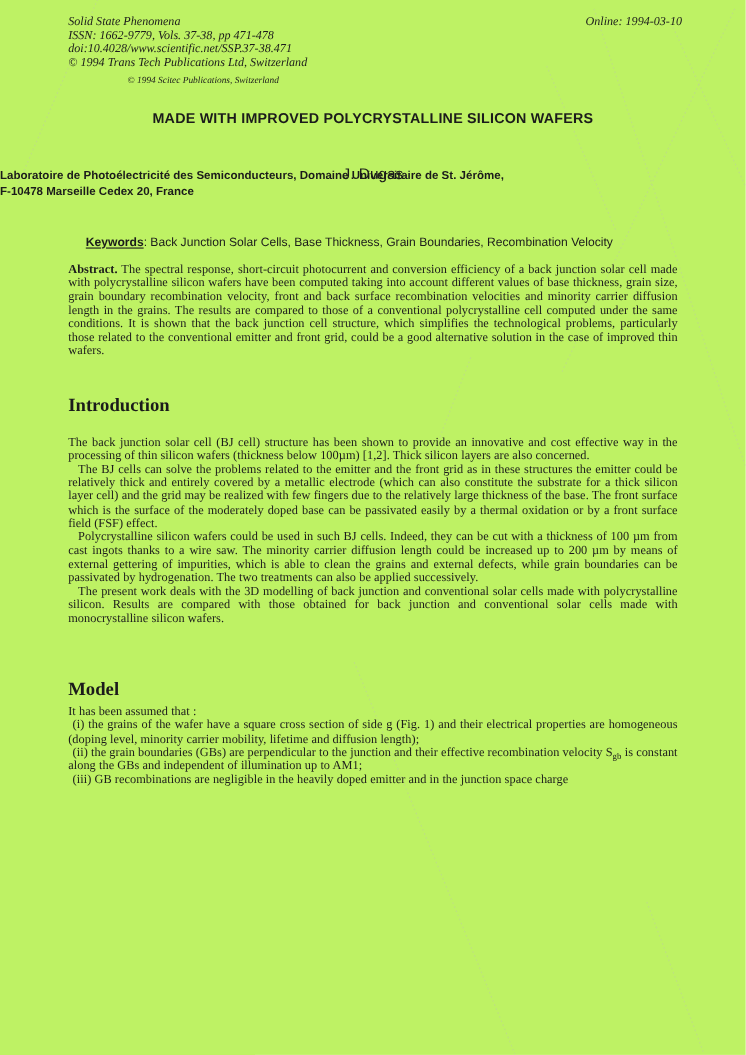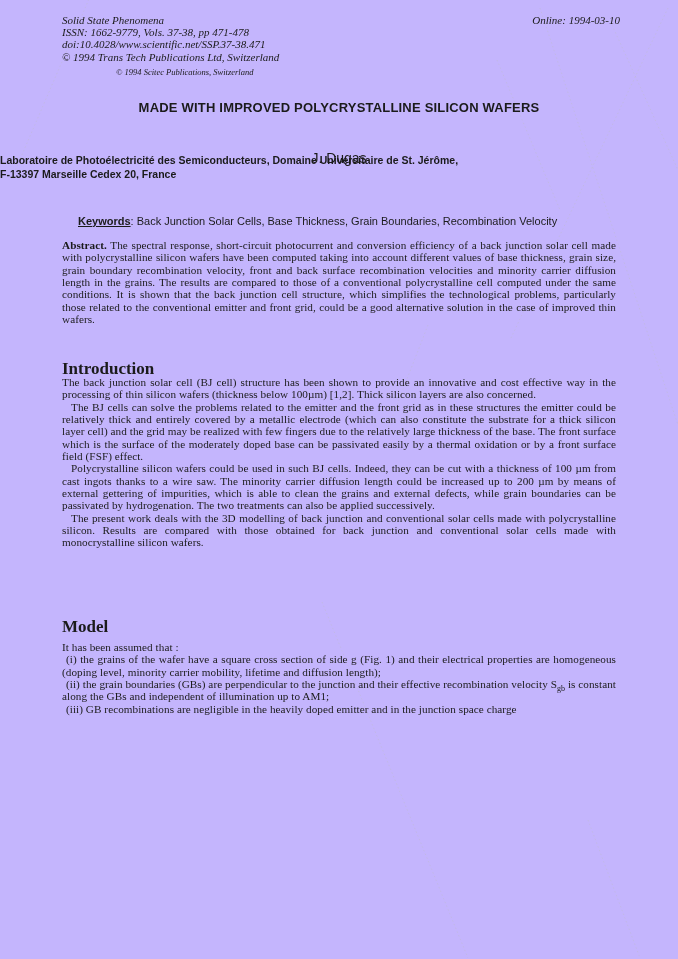--- a/index.html
+++ b/index.html
@@ -4,21 +4,21 @@
 <style>
   html, body {
     margin: 0;
     padding: 0;
     background: #ffffff;
   }
   .page {
     position: relative;
     width: 678px;
     height: 959px;
-    background: #c4b5fd;
+    background: #bef264;
     color: #1b1b1b;
     font-family: "Liberation Serif", serif;
     overflow: hidden;
   }
   .watermark {
     position: absolute;
     inset: 0;
     pointer-events: none;
   }
 
@@ -108,21 +108,21 @@
 
   .section-heading {
     position: absolute;
     left: 62px;
     margin: 0;
     font-size: 17px;
     font-weight: bold;
     font-family: "Liberation Serif", serif;
   }
   .intro-heading { top: 359px; }
-  .intro-body   { top: 376px; }
+  .intro-body   { top: 396px; }
   .model-heading { top: 617px; }
   .model-body   { top: 641px; }
 
   .indent { text-indent: 9px; }
   .item   { text-indent: 4px; }
   sub { font-size: 8px; line-height: 0; }
 </style>
 </head>
 <body>
 
@@ -151,21 +151,21 @@
     </div>
     <div>Online: 1994-03-10</div>
   </div>
 
   <h1 class="title">
     <div>MADE WITH IMPROVED POLYCRYSTALLINE SILICON WAFERS</div>
   </h1>
   <div class="author">J. Dugas</div>
   <div class="affiliation">
     <div>Laboratoire de Photoélectricité des Semiconducteurs, Domaine Universitaire de St. Jérôme,</div>
-    <div>F-13397 Marseille Cedex 20, France</div>
+    <div>F-10478 Marseille Cedex 20, France</div>
   </div>
 
   <p class="keywords"><span class="kw-label">Keywords</span><span>: Back Junction Solar Cells, Base Thickness, Grain Boundaries, Recombination Velocity</span></p>
 
   <div class="body-block abstract">
     <p><span class="bold">Abstract.</span><span> The spectral response, short-circuit photocurrent and conversion efficiency of a back junction solar cell made with polycrystalline silicon wafers have been computed taking into account different values of base thickness, grain size, grain boundary recombination velocity, front and back surface recombination velocities and minority carrier diffusion length in the grains. The results are compared to those of a conventional polycrystalline cell computed under the same conditions. It is shown that the back junction cell structure, which simplifies the technological problems, particularly those related to the conventional emitter and front grid, could be a good alternative solution in the case of improved thin wafers.</span></p>
   </div>
 
   <h2 class="section-heading intro-heading">Introduction</h2>
   <div class="body-block intro-body">

